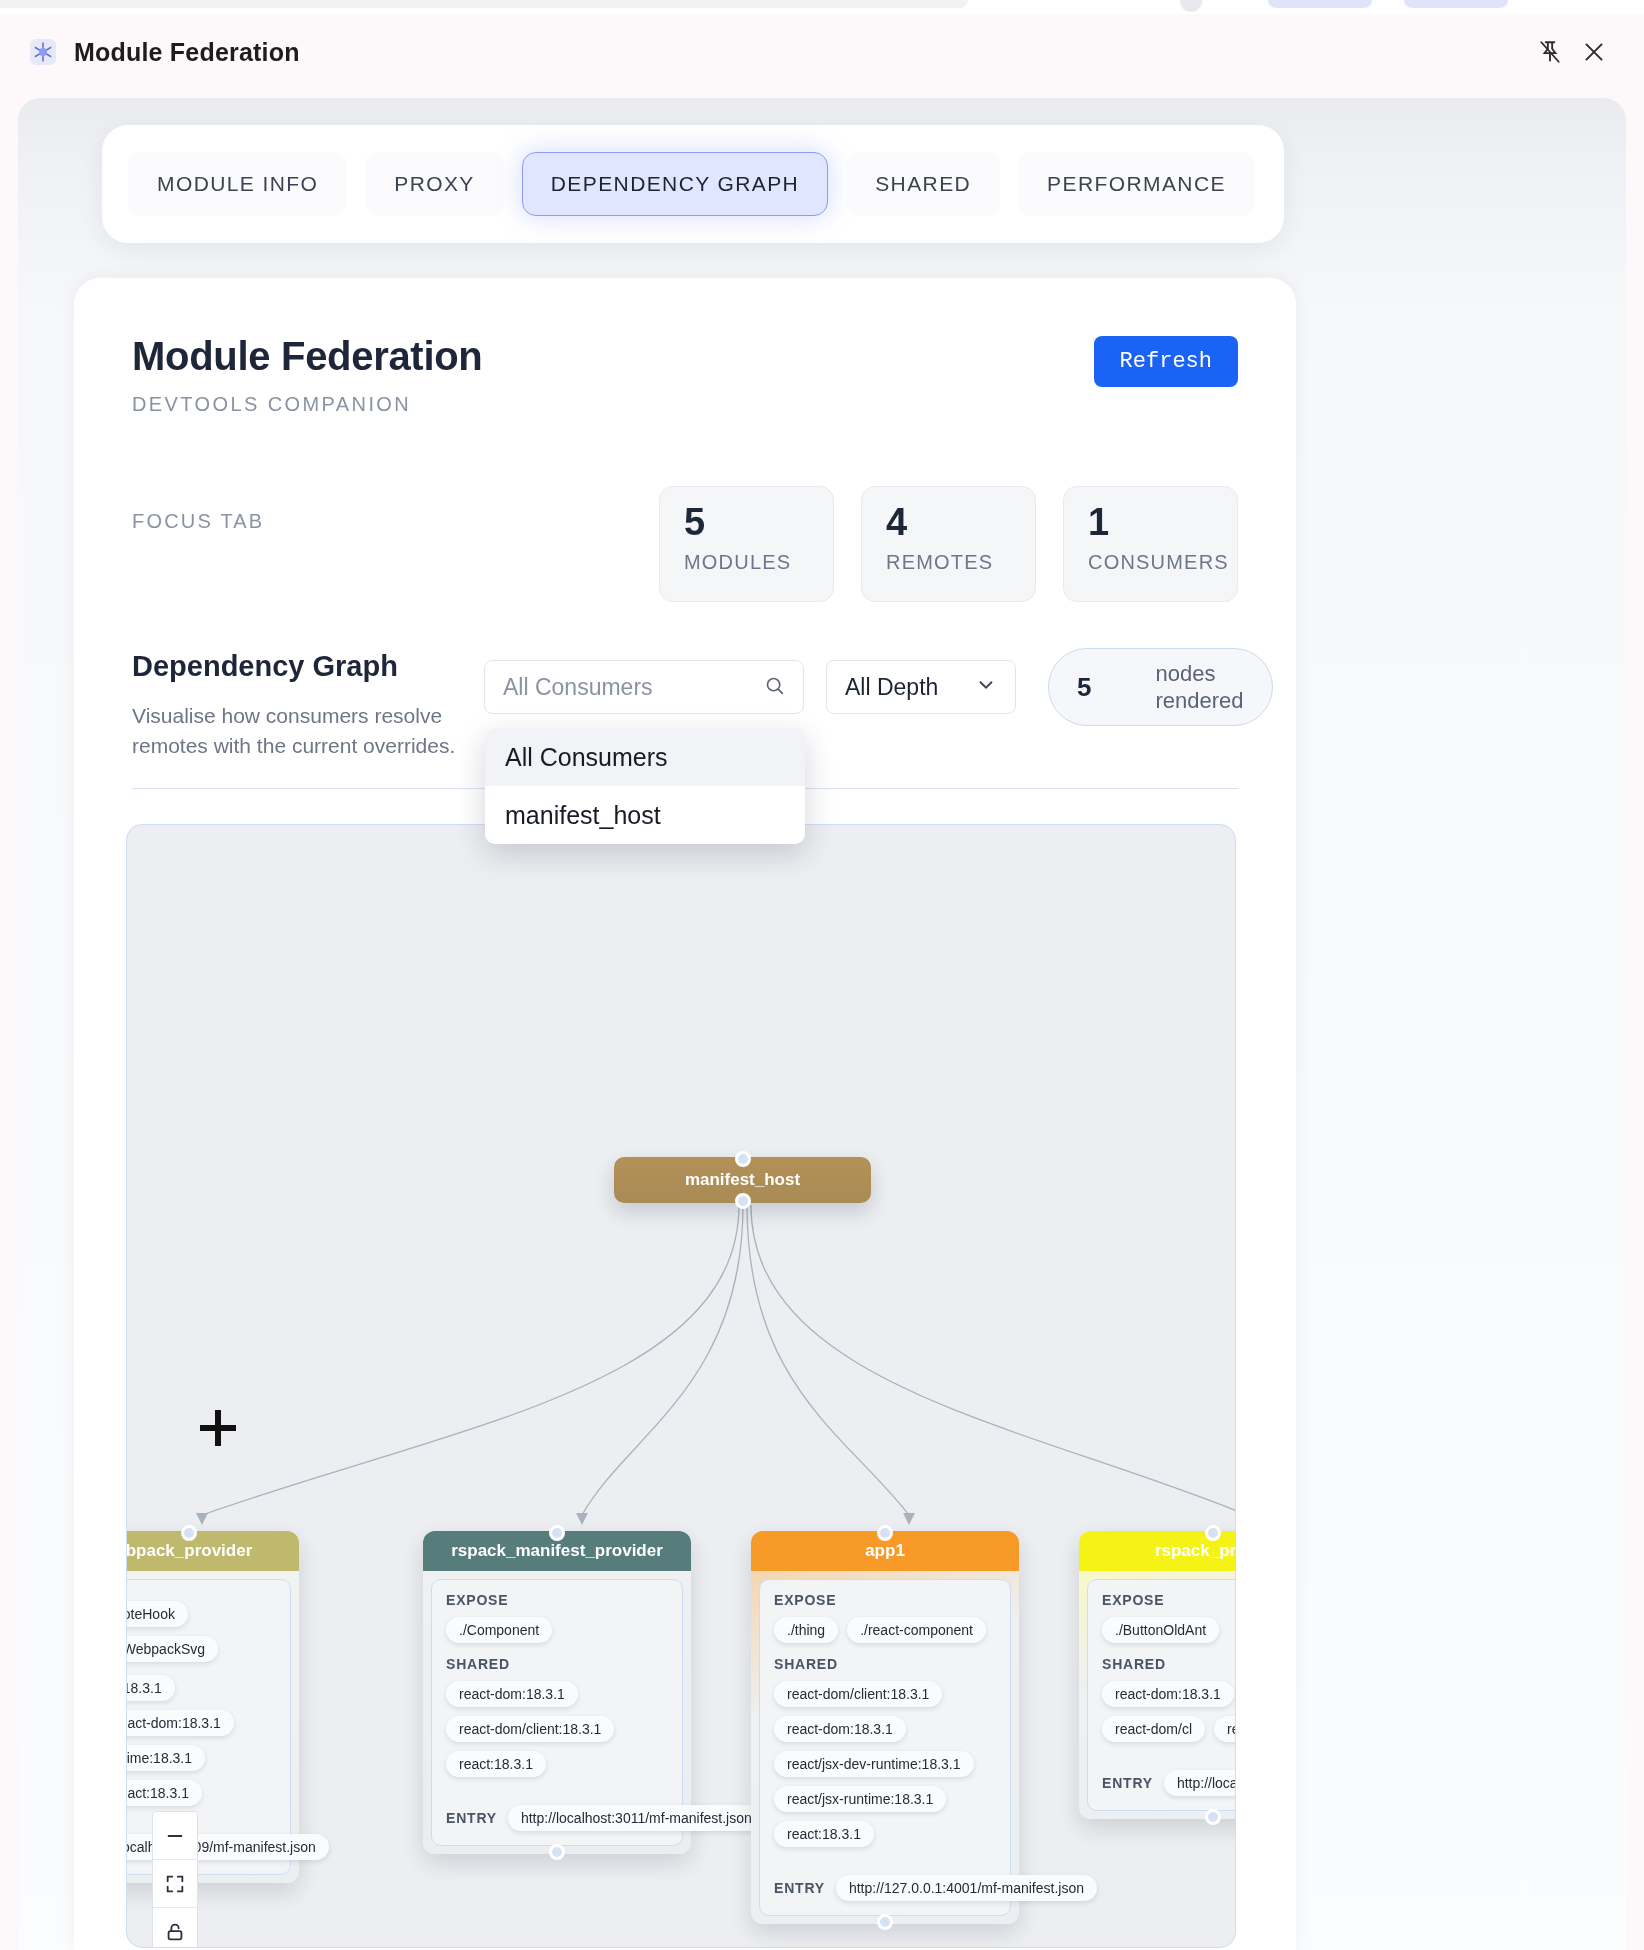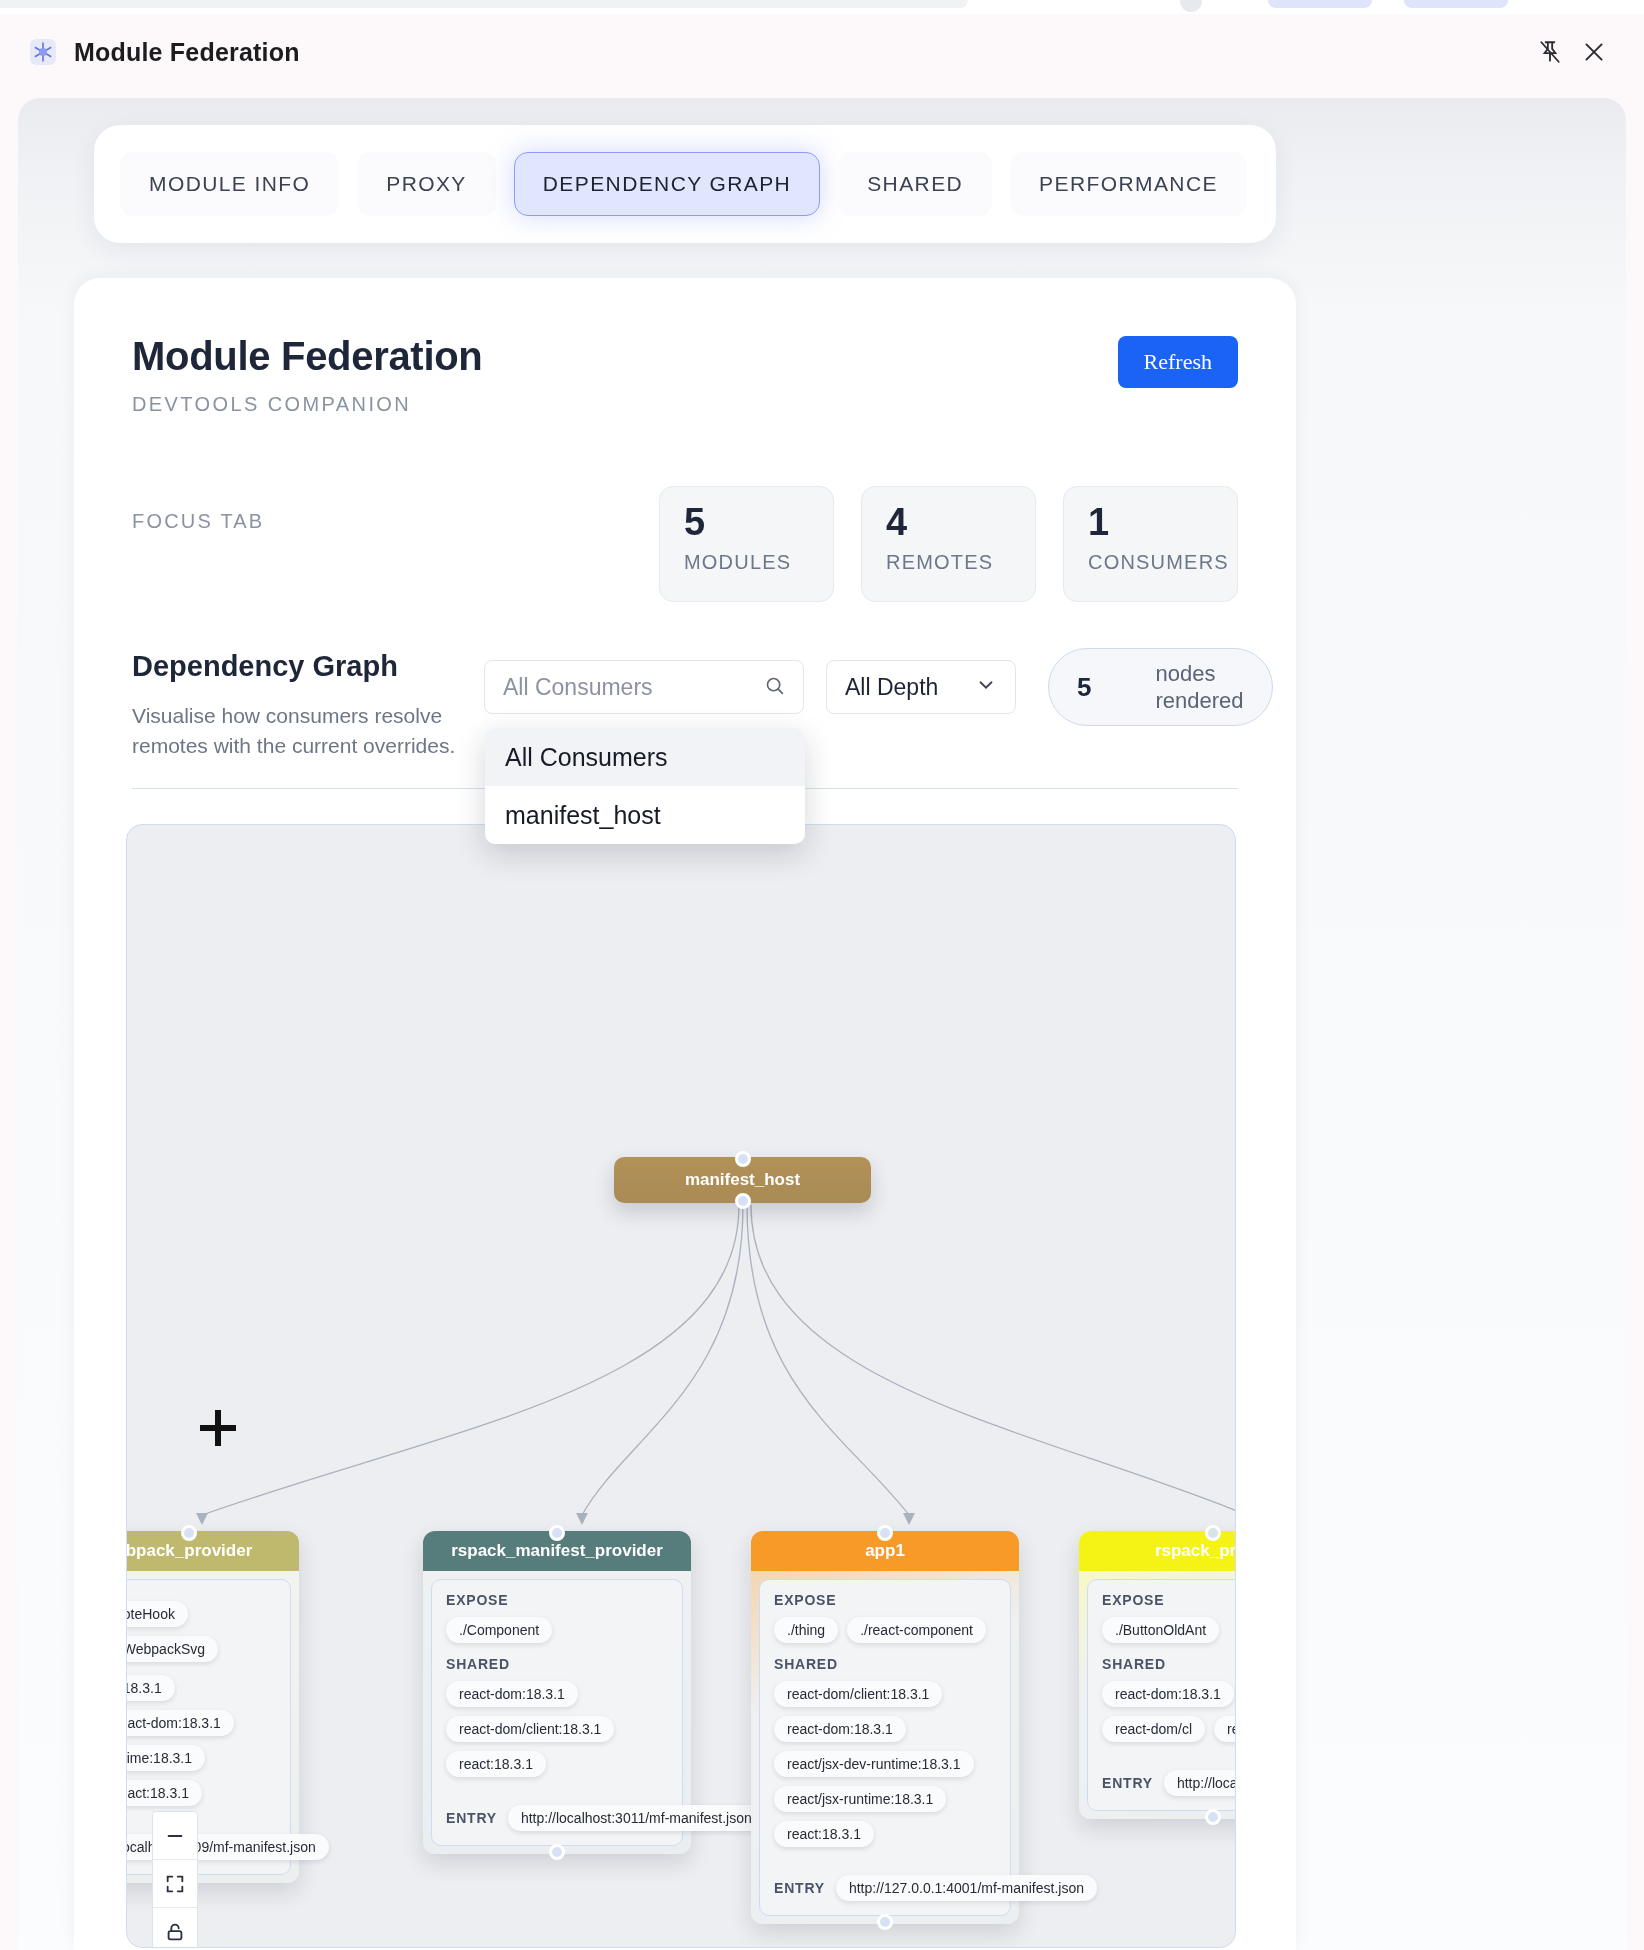--- a/index.html
+++ b/index.html
@@ -55,21 +55,21 @@
 
   
   .panel {
     position: absolute; left: 18px; top: 98px; width: 1608px; height: 1852px;
     background: linear-gradient(180deg,#e9ebef 0%, #eff1f4 70px, #f7f8fa 220px, #fbfcfd 100%);
     border-radius: 22px 22px 0 0;
   }
 
   
   .tabbar {
-    position: absolute; left: 76px; top: 27px; width: 1182px; height: 118px;
+    position: absolute; left: 84px; top: 27px; width: 1182px; height: 118px;
     background: #ffffff; border-radius: 26px;
     box-shadow: 0 8px 26px rgba(32,40,64,.07);
     display: flex; align-items: center; padding: 0 26px; gap: 18px;
   }
   .tab {
     height: 64px; padding: 0 28px; border-radius: 14px;
     display: flex; align-items: center; justify-content: center;
     font-size: 21px; letter-spacing: 1.4px; color: #3b4353;
     background: #fbfbfd; border: 1px solid transparent;
     white-space: nowrap;
@@ -90,21 +90,21 @@
   h1.page-title {
     font-size: 40px; font-weight: bold; color: #1e2639; letter-spacing: -.3px;
   }
   .subtitle {
     margin-top: 14px; font-size: 20px; letter-spacing: 2.4px; color: #8a93a3;
   }
   .refresh-btn {
     position: absolute; right: 58px; top: 58px;
     background: #1a63f5; color: #ffffff; border: none;
     border-radius: 8px; padding: 13px 26px; font-size: 22px;
-    font-family: Liberation Serif, serif; cursor: pointer;
+    font-family: Liberation Mono, monospace; cursor: pointer;
   }
 
   
   .focus-row { position: absolute; left: 58px; top: 232px; width: 1106px; }
   .focus-label { font-size: 20px; letter-spacing: 2.2px; color: #8a93a3; }
   .focus-input {
     margin-top: 16px; width: 503px; height: 48px;
     border: 1px solid #dfe3ea; border-radius: 8px;
     padding: 0 17px; font-size: 22px; color: #1d2433;
     font-family: "Liberation Sans", sans-serif; background: #fff;

